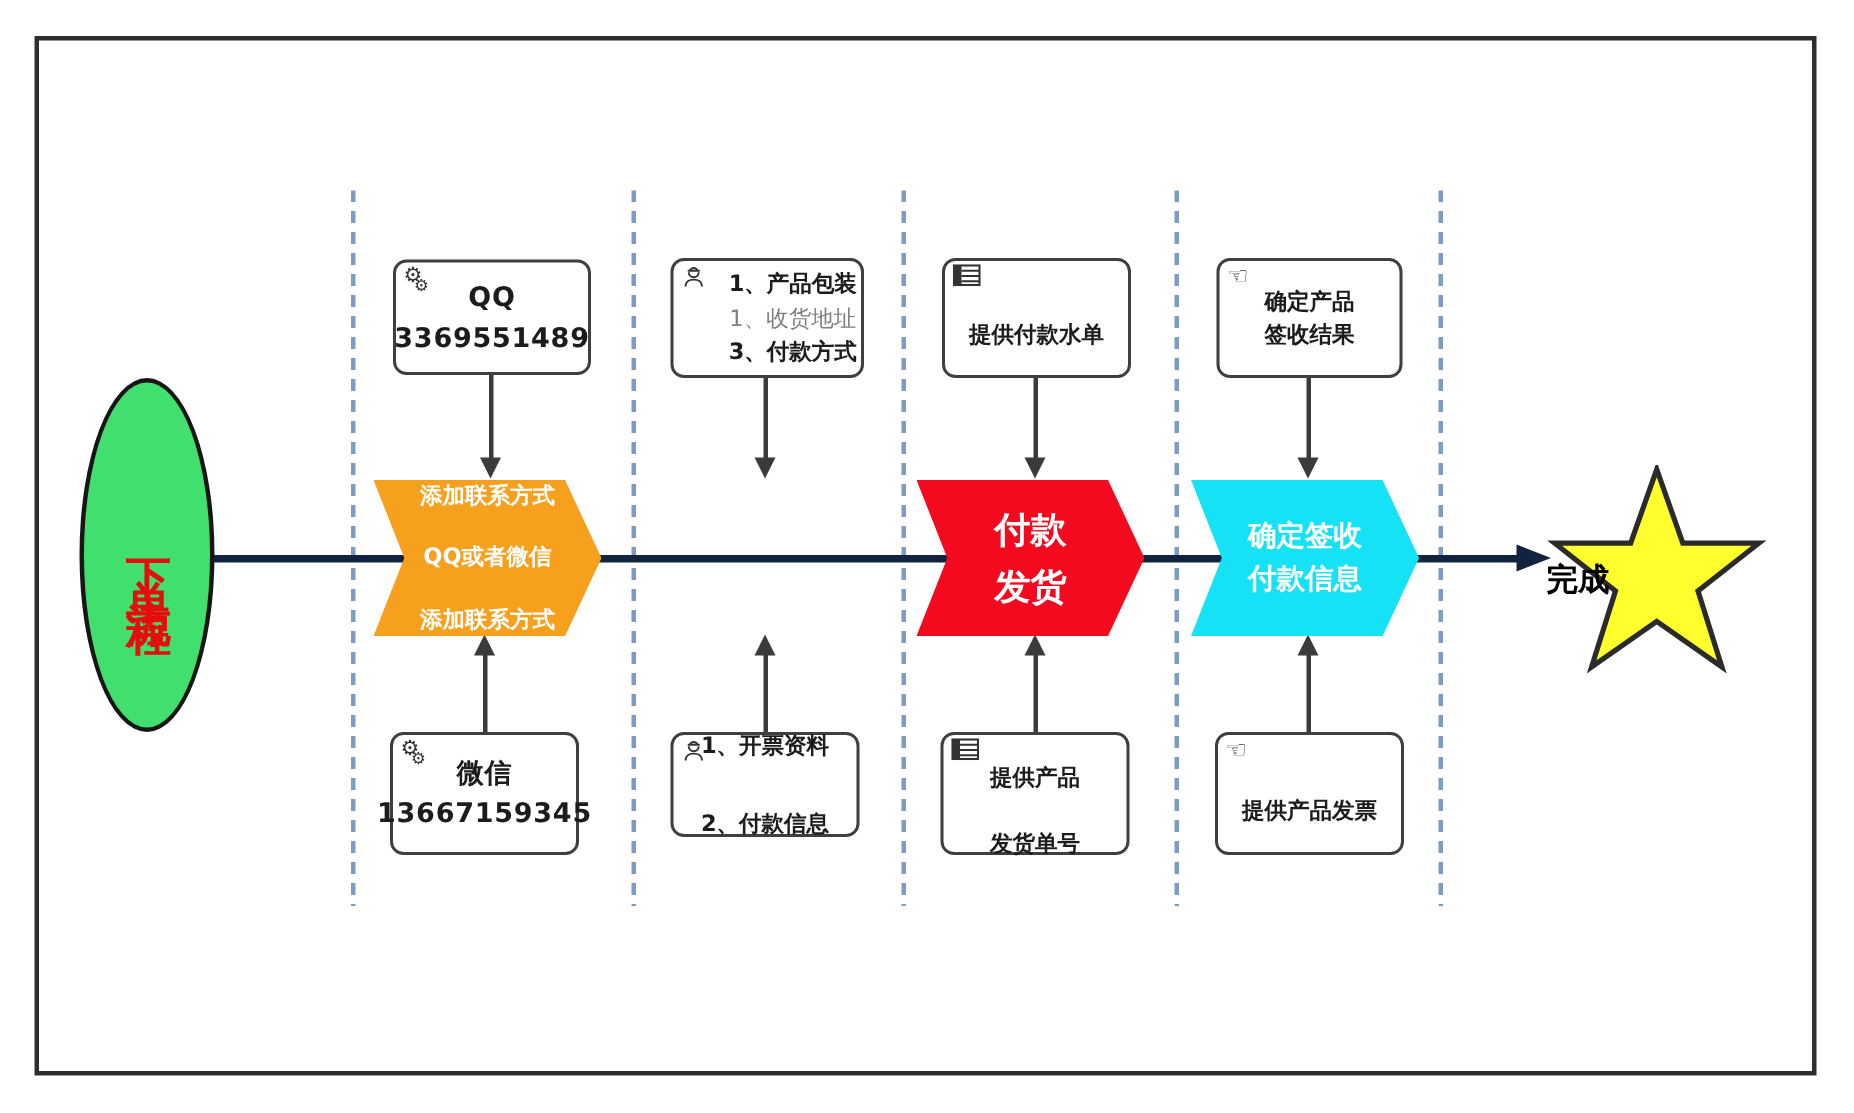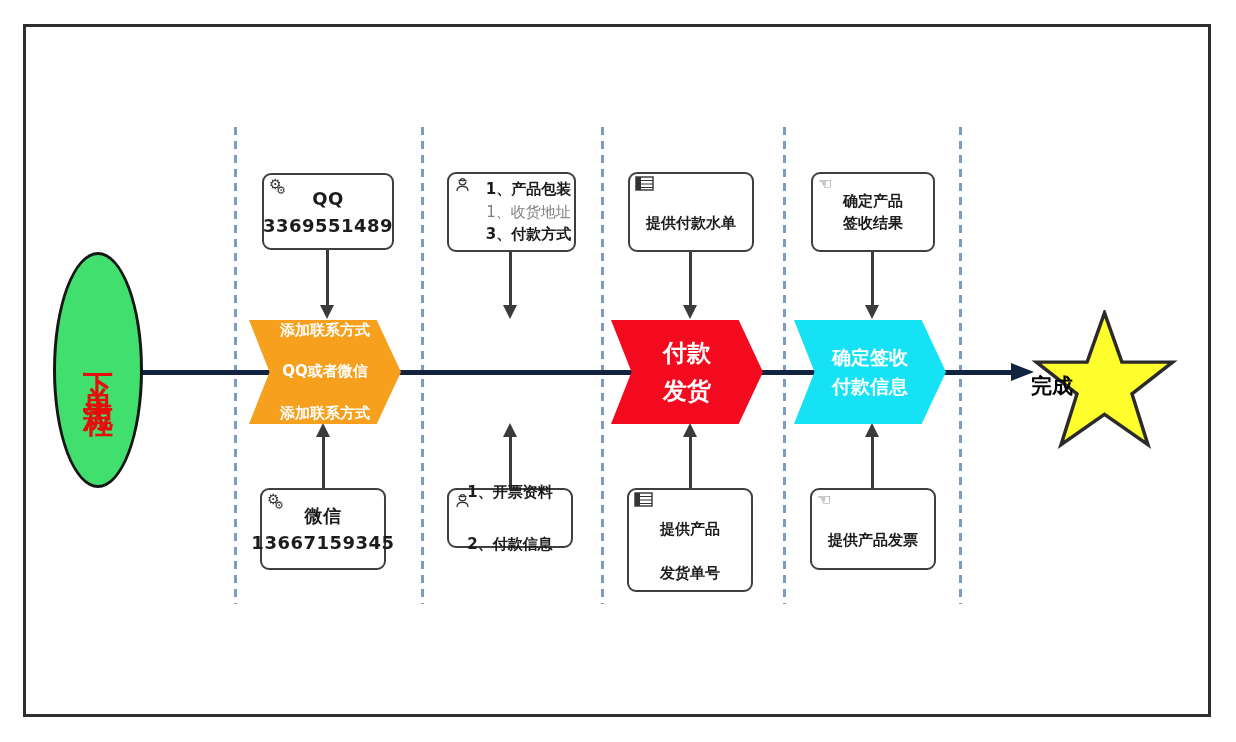--- a/index.html
+++ b/index.html
@@ -42,22 +42,22 @@
   .note { position:absolute; background:#fff; border:2px solid var(--note-border,#3f3f3f);
           border-radius:9px; display:flex; flex-direction:column; align-items:center;
           justify-content:center; text-align:center; color:#1c1c1c; font-size:15px;
           font-weight:bold; line-height:1.5; z-index:2; }
   .note .icon { position:absolute; left:5px; top:2px; color:#333; }
   .n1 { left:262px; top:173px; width:132px; height:77px; }
   .n2 { left:447px; top:172px; width:129px; height:80px;padding-left:34px; }
   .n3 { left:628px; top:172px; width:126px; height:80px; }
   .n4 { left:811px; top:172px; width:124px; height:80px; }
   .n5 { left:260px; top:488px; width:126px; height:82px; }
-  .n6 { left:447px; top:488px; width:126px; height:60px;gap:30px; }
-  .n7 { left:627px; top:488px; width:126px; height:104px; }
+  .n6 { left:447px; top:488px; width:126px; height:70px;gap:30px; }
+  .n7 { left:627px; top:488px; width:126px; height:82px; }
   .n8 { left:810px; top:488px; width:126px; height:82px; }
   .num { font-size:18px; letter-spacing:0.5px; }
   .gray-line { color:#7e7e7e; font-weight:normal; }
   .plain { font-weight:700;margin-top:22px; }
 
   
   .conn { position:absolute; width:3px; background:var(--connector,#3b3b3b); z-index:1; }
   .conn-down { top:250px; height:57px; }
   .conn-up   { top:436px; height:52px; }
   .head-down { position:absolute; top:305px; width:0; height:0; z-index:1;

